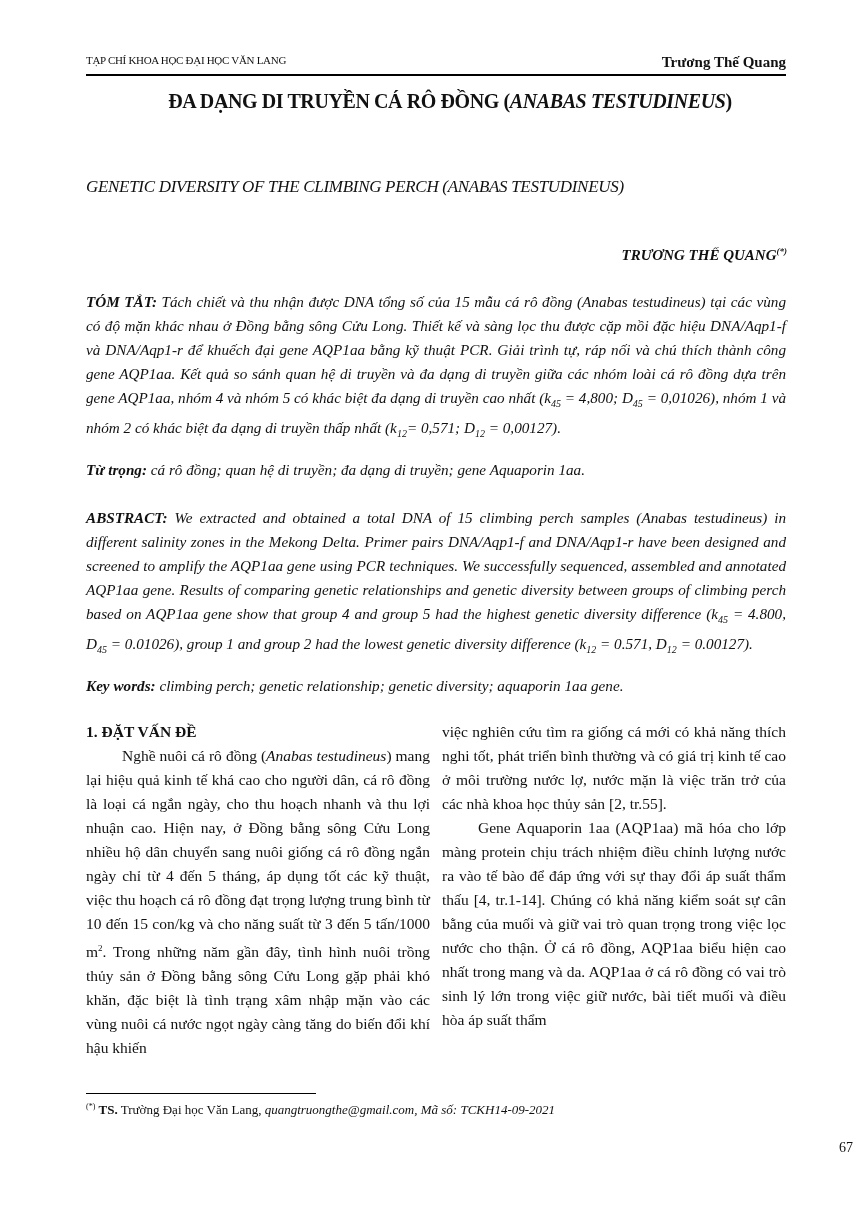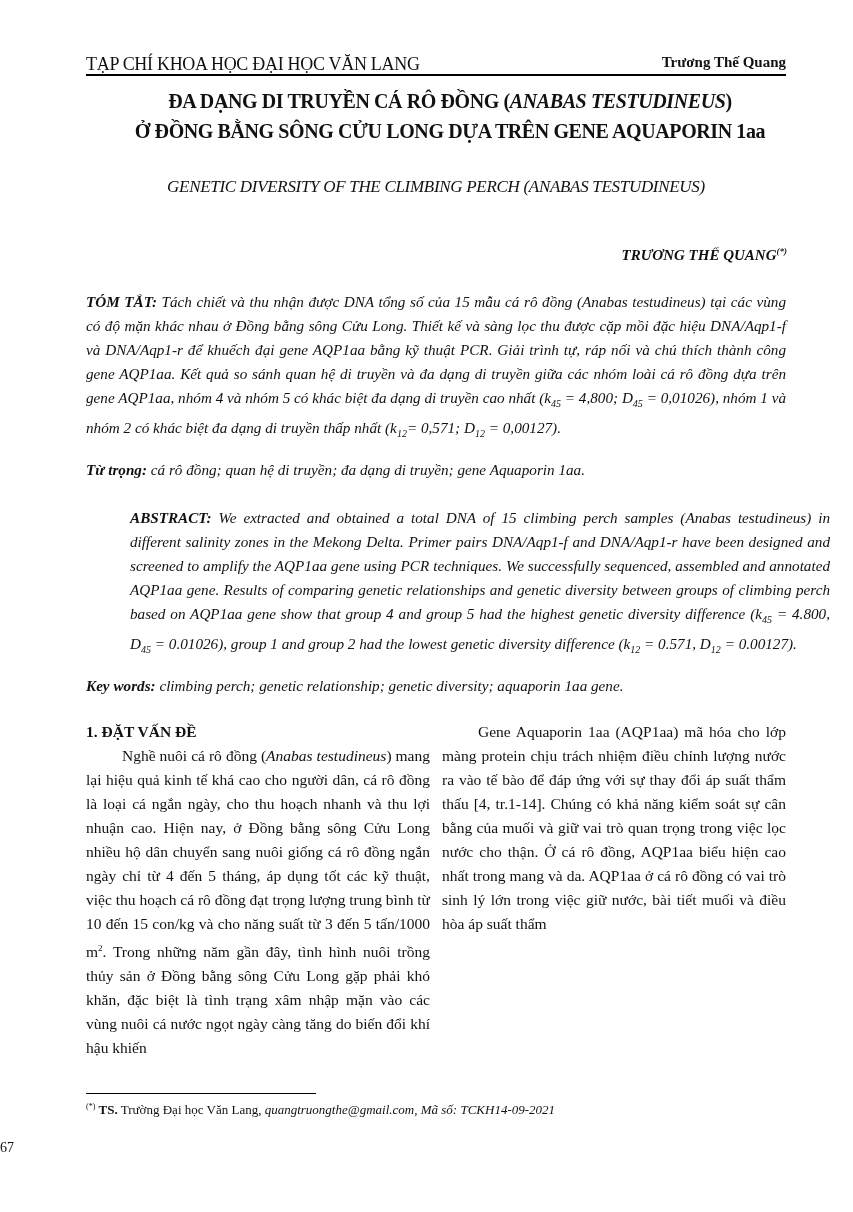--- a/index.html
+++ b/index.html
@@ -4,74 +4,73 @@
 <style>
   html, body { margin: 0; padding: 0; background: #ffffff; }
   body {
     width: 853px; height: 1212px; position: relative; overflow: hidden;
     font-family: "Liberation Serif", "DejaVu Serif", serif; color: #111;
   }
   .header {
     position: absolute; left: 86px; top: 52px; width: 700px; height: 22px;
     border-bottom: 2px solid #000;
   }
-  .journal { position: absolute; left: 0; top: 2px; font-size: 18px; letter-spacing: -0.3px; }
+  .journal { position: absolute; left: 0; top: 2px; font-size: 11px; letter-spacing: -0.3px; }
   .author-head { position: absolute; right: 0; top: 2px; font-size: 15px; font-weight: bold; }
   .title-vn {
     position: absolute; left: 100px; top: 86px; width: 700px; text-align: center;
     font-size: 20px; font-weight: bold; line-height: 30px; letter-spacing: -0.4px;
   }
   .title-en {
-    position: absolute; left: 86px; top: 172px; width: 700px; text-align: center;
+    position: absolute; left: 86px; top: 172px; width: 700px; 
     font-size: 17px; font-style: italic; line-height: 30px; letter-spacing: -0.3px;
   }
   .byline {
     position: absolute; right: 66px; top: 246px; font-size: 15px; font-style: italic; font-weight: bold; text-align: center;
   }
   .byline sup { font-size: 9px; }
   .abs {
     position: absolute; left: 86px; width: 700px; font-size: 15.2px; font-style: italic;
     line-height: 24px; text-align: justify;
   }
   .abs b { font-style: italic; }
   #abs-vn { top: 290px; }
   #kw-vn { top: 458px; }
-  #abs-en { top: 506px; margin-left: 44px; }
+  #abs-en { top: 506px; }
   #kw-en { top: 674px; }
   .col {
     position: absolute; width: 344px; font-size: 15.5px; line-height: 24px; text-align: justify;
   }
   #col-left { left: 86px; top: 720px; }
   #col-right { left: 442px; top: 720px; }
   .sec-head { font-weight: bold; }
   .indent { text-indent: 36px; }
   .col p { margin: 0; }
   .footnote-rule {
     position: absolute; left: 86px; top: 1093px; width: 230px; border-top: 1.5px solid #000;
   }
   .footnote {
     position: absolute; left: 86px; top: 1102px; font-size: 13px;
   }
   .footnote sup { font-size: 8px; }
   .page-num {
-    position: absolute; left: 0; top: 1140px; width: 853px; text-align: left; font-size: 14px;
+    position: absolute; left: 0; top: 1140px; width: 853px; text-align: right; font-size: 14px;
   }
   sub { font-size: 10px; }
 </style>
 </head>
 <body>
 
 <div class="header">
   <span class="journal">TẠP CHÍ KHOA HỌC ĐẠI HỌC VĂN LANG</span>
   <span class="author-head">Trương Thế Quang</span>
 </div>
 
 <div class="title-vn">
   <div><span>ĐA DẠNG DI TRUYỀN CÁ RÔ ĐỒNG (</span><i>ANABAS TESTUDINEUS</i><span>)</span></div>
-  <div>Ở ĐỒNG BẰNG SÔNG CỬU LONG DỰA TRÊN GENE AQUAPORIN 1aa</div>
 </div>
 
 <div class="title-en">
   <div>GENETIC DIVERSITY OF THE CLIMBING PERCH (ANABAS TESTUDINEUS)</div>
 </div>
 
 <div class="byline">
   <span>TRƯƠNG THẾ QUANG</span><sup>(*)</sup>
 </div>
 
@@ -90,20 +89,21 @@
 <div class="abs" id="kw-en">
   <b>Key words:</b><span> climbing perch; genetic relationship; genetic diversity; aquaporin 1aa gene.</span>
 </div>
 
 <div class="col" id="col-left">
   <p class="sec-head">1. ĐẶT VẤN ĐỀ</p>
   <p class="indent"><span>Nghề nuôi cá rô đồng (</span><i>Anabas testudineus</i><span>) mang lại hiệu quả kinh tế khá cao cho người dân, cá rô đồng là loại cá ngắn ngày, cho thu hoạch nhanh và thu lợi nhuận cao. Hiện nay, ở Đồng bằng sông Cửu Long nhiều hộ dân chuyển sang nuôi giống cá rô đồng ngắn ngày chỉ từ 4 đến 5 tháng, áp dụng tốt các kỹ thuật, việc thu hoạch cá rô đồng đạt trọng lượng trung bình từ 10 đến 15 con/kg và cho năng suất từ 3 đến 5 tấn/1000 m</span><sup style="font-size:9px">2</sup><span>. Trong những năm gần đây, tình hình nuôi trồng thủy sản ở Đồng bằng sông Cửu Long gặp phải khó khăn, đặc biệt là tình trạng xâm nhập mặn vào các vùng nuôi cá nước ngọt ngày càng tăng do biến đổi khí hậu khiến</span></p>
 </div>
 
 <div class="col" id="col-right">
+  <p>việc nghiên cứu tìm ra giống cá mới có khả năng thích nghi tốt, phát triển bình thường và có giá trị kinh tế cao ở môi trường nước lợ, nước mặn là việc trăn trở của các nhà khoa học thủy sản [2, tr.55].</p>
   <p class="indent">Gene Aquaporin 1aa (AQP1aa) mã hóa cho lớp màng protein chịu trách nhiệm điều chỉnh lượng nước ra vào tế bào để đáp ứng với sự thay đổi áp suất thẩm thấu [4, tr.1-14]. Chúng có khả năng kiểm soát sự cân bằng của muối và giữ vai trò quan trọng trong việc lọc nước cho thận. Ở cá rô đồng, AQP1aa biểu hiện cao nhất trong mang và da. AQP1aa ở cá rô đồng có vai trò sinh lý lớn trong việc giữ nước, bài tiết muối và điều hòa áp suất thẩm</p>
 </div>
 
 <div class="footnote-rule"></div>
 <div class="footnote">
   <sup>(*)</sup>
   <b>TS.</b><span> Trường Đại học Văn Lang, </span><i>quangtruongthe@gmail.com, Mã số: TCKH14-09-2021</i>
 </div>
 
 <div class="page-num">67</div>

